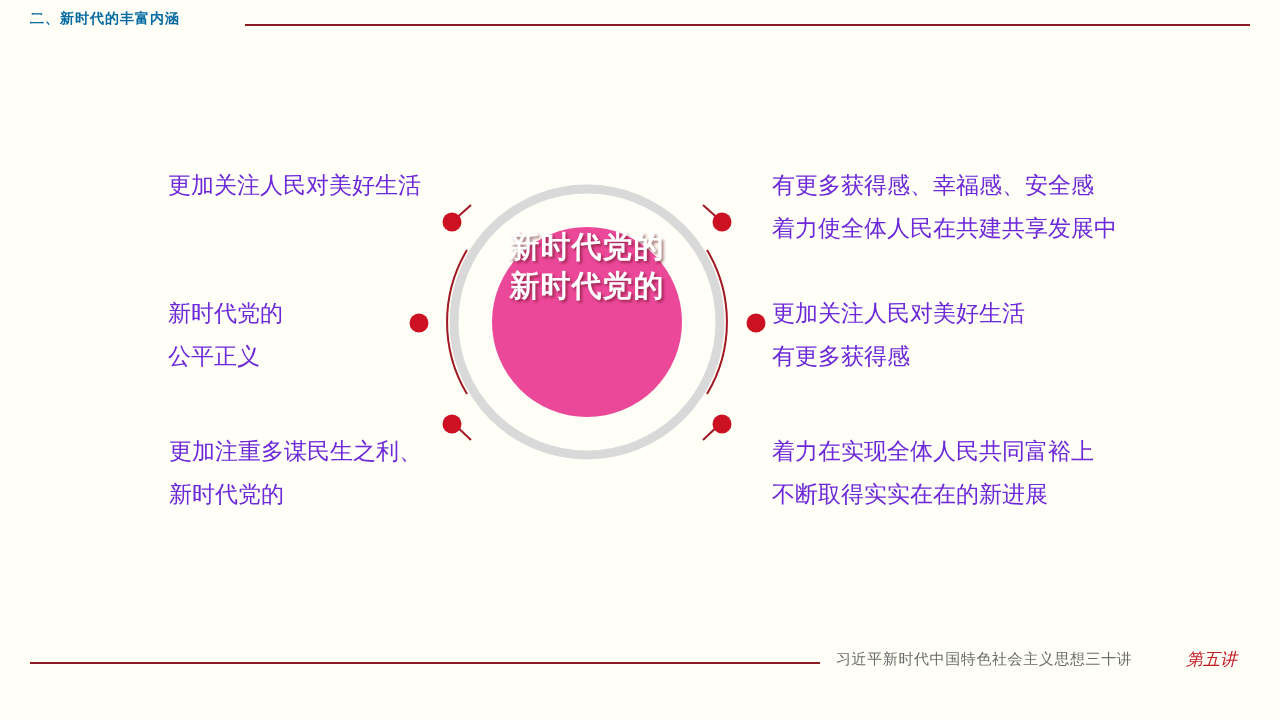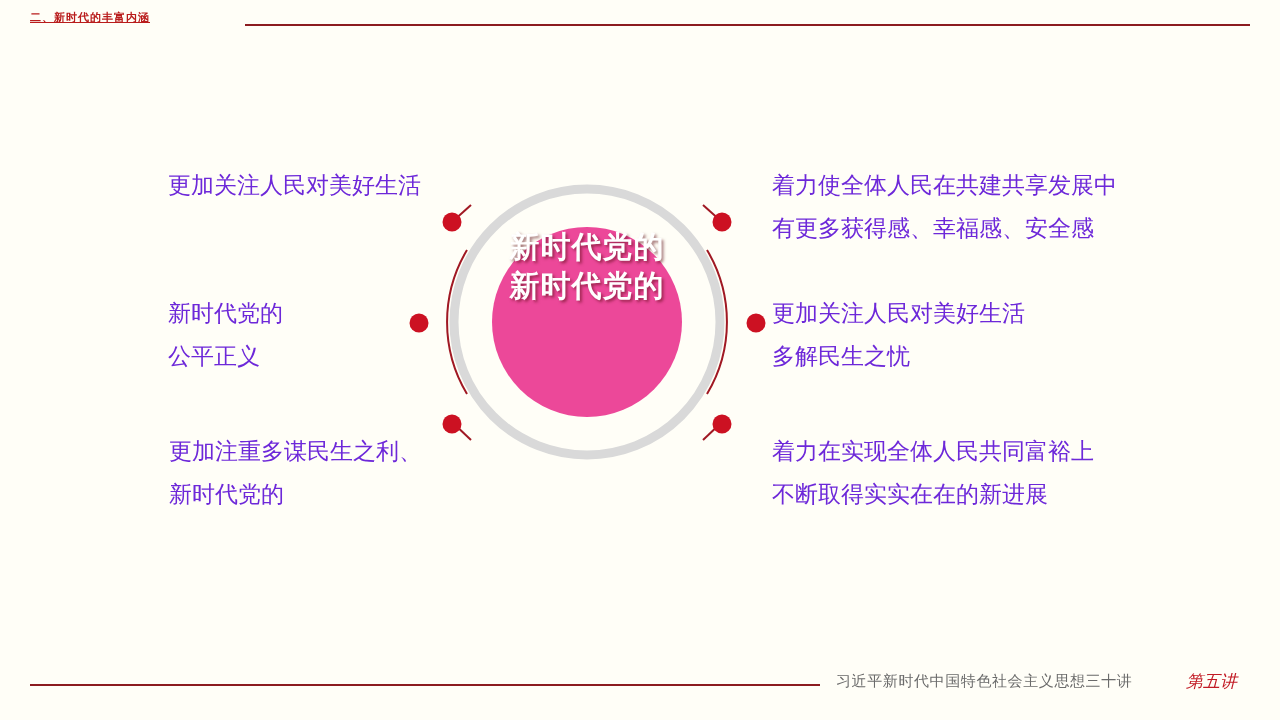--- a/index.html
+++ b/index.html
@@ -20,26 +20,25 @@
     position: absolute;
     left: 0;
     top: 0;
     width: 1280px;
     height: 46px;
   }
   #section-title {
     position: absolute;
     left: 30px;
     top: 10px;
-    font-size: 11px;
+    font-size: 14px;
     font-weight: bold;
-    color: #b91c1c;
+    color: #0369a1;
     letter-spacing: 1px;
     white-space: nowrap;
-    text-decoration: underline;
   }
   #header-rule {
     position: absolute;
     left: 245px;
     top: 24px;
     width: 1005px;
     height: 1.6px;
     background: #8c1c20;
   }
 
@@ -94,21 +93,21 @@
   .left-2  { left: 168px; top: 292px; }
   .left-3  { left: 169px; top: 430px; }
   .right-1 { left: 772px; top: 164px; }
   .right-2 { left: 772px; top: 292px; }
   .right-3 { left: 772px; top: 430px; }
 
   
   #footer {
     position: absolute;
     left: 0;
-    top: 672px;
+    top: 650px;
     width: 1280px;
     height: 46px;
   }
   #footer-rule {
     position: absolute;
     left: 30px;
     top: 12px;
     width: 790px;
     height: 1.6px;
     background: #8c1c20;
@@ -177,26 +176,26 @@
   <div class="item-text left left-2">
     <div>新时代党的</div>
     <div>公平正义</div>
   </div>
   <div class="item-text left left-3">
     <div>更加注重多谋民生之利、</div>
     <div>新时代党的</div>
   </div>
 
   <div class="item-text right right-1">
+    <div>有更多获得感、幸福感、安全感</div>
     <div>着力使全体人民在共建共享发展中</div>
-    <div>有更多获得感、幸福感、安全感</div>
   </div>
   <div class="item-text right right-2">
     <div>更加关注人民对美好生活</div>
-    <div>多解民生之忧</div>
+    <div>有更多获得感</div>
   </div>
   <div class="item-text right right-3">
     <div>着力在实现全体人民共同富裕上</div>
     <div>不断取得实实在在的新进展</div>
   </div>
 
 </div>
 
 <div id="footer">
   <div id="footer-rule"></div>

